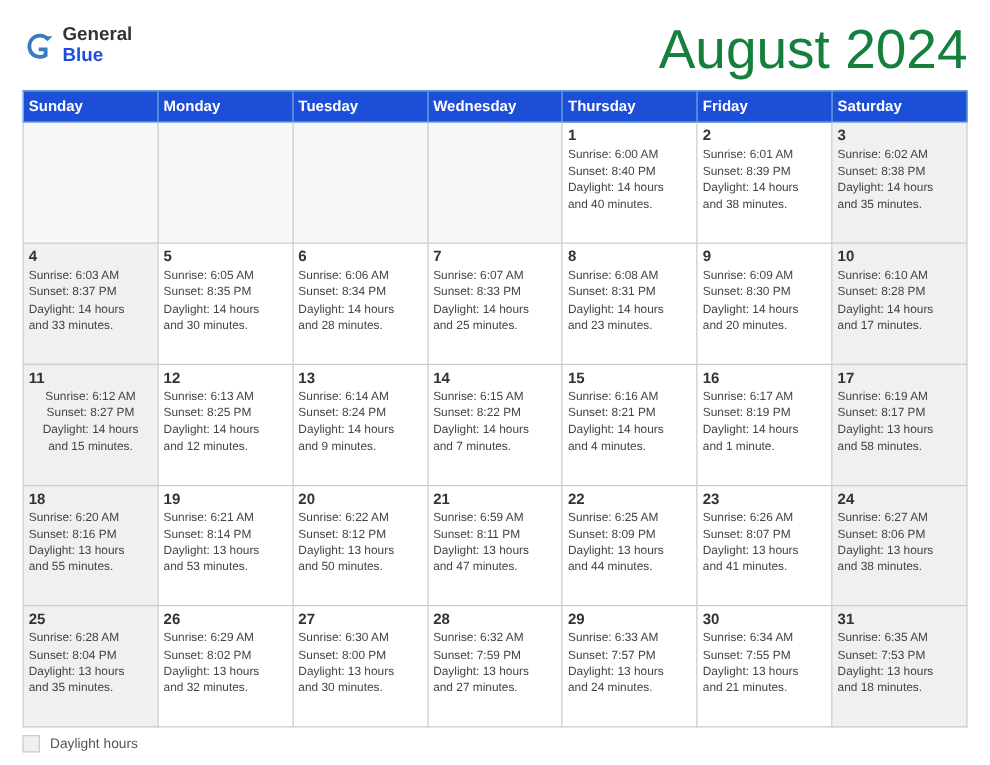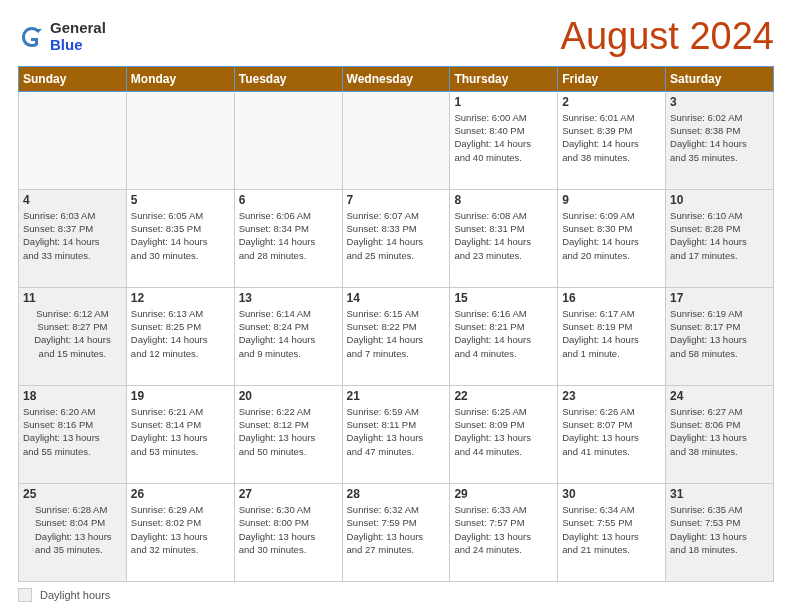--- a/index.html
+++ b/index.html
@@ -45,38 +45,38 @@
       color: #1d4ed8;
     }
     .logo-icon {
       width: 28px;
       height: 28px;
     }
     .title-block {
       text-align: right;
     }
     .main-title {
-      font-size: 38px;
+      font-size: 44px;
       font-weight: normal;
-      color: #c2410c;
+      color: #15803d;
       line-height: 1.1;
     }
     .subtitle {
       font-size: 14px;
       color: #444;
     }
     .calendar {
       flex: 1;
       border: 1px solid #ccc;
       border-collapse: collapse;
       width: 100%;
       table-layout: fixed;
     }
     .calendar th {
-      background: #a16207;
+      background: #1d4ed8;
       color: #fff;
       font-size: 12px;
       font-weight: bold;
       padding: 5px 4px;
       text-align: left;
       border: 1px solid #5a9ad4;
     }
     .calendar td {
       border: 1px solid #ccc;
       vertical-align: top;
@@ -331,21 +331,21 @@
             <div class="day-number">24</div>
             <div class="day-info" style="white-space: pre-line;">Sunrise: 6:27 AM
 Sunset: 8:06 PM
 Daylight: 13 hours
 and 38 minutes.</div>
           </td>
         </tr>
         <tr>
           <td class="weekend">
             <div class="day-number">25</div>
-            <div class="day-info" style="white-space: pre-line; margin-left: 12px;">Sunrise: 6:28 AM
+            <div class="day-info" style="white-space: pre-line;">Sunrise: 6:28 AM
 Sunset: 8:04 PM
 Daylight: 13 hours
 and 35 minutes.</div>
           </td>
           <td>
             <div class="day-number">26</div>
             <div class="day-info" style="white-space: pre-line;">Sunrise: 6:29 AM
 Sunset: 8:02 PM
 Daylight: 13 hours
 and 32 minutes.</div>

